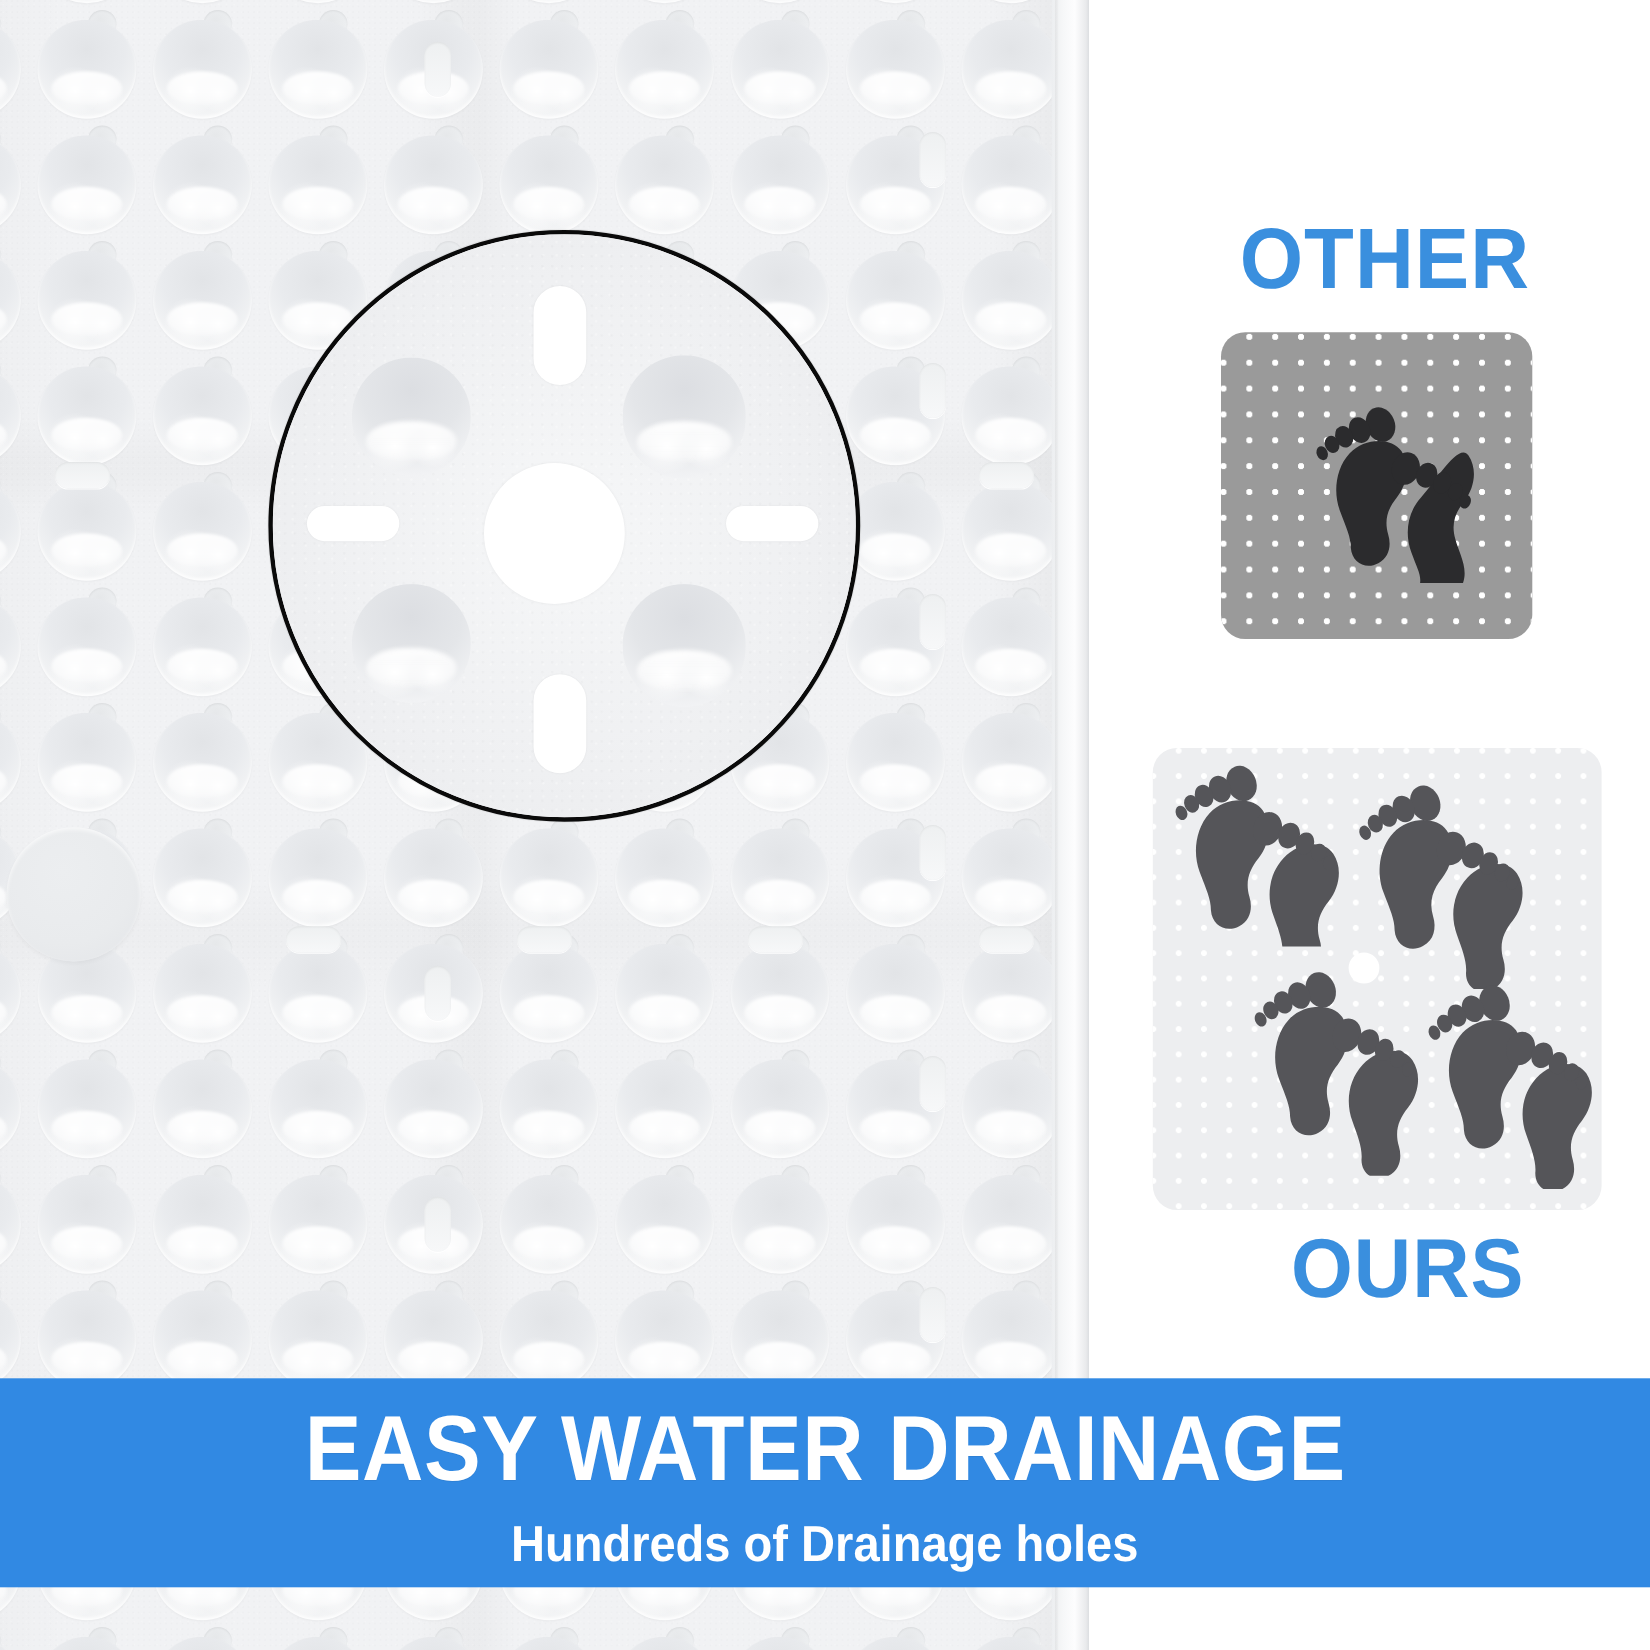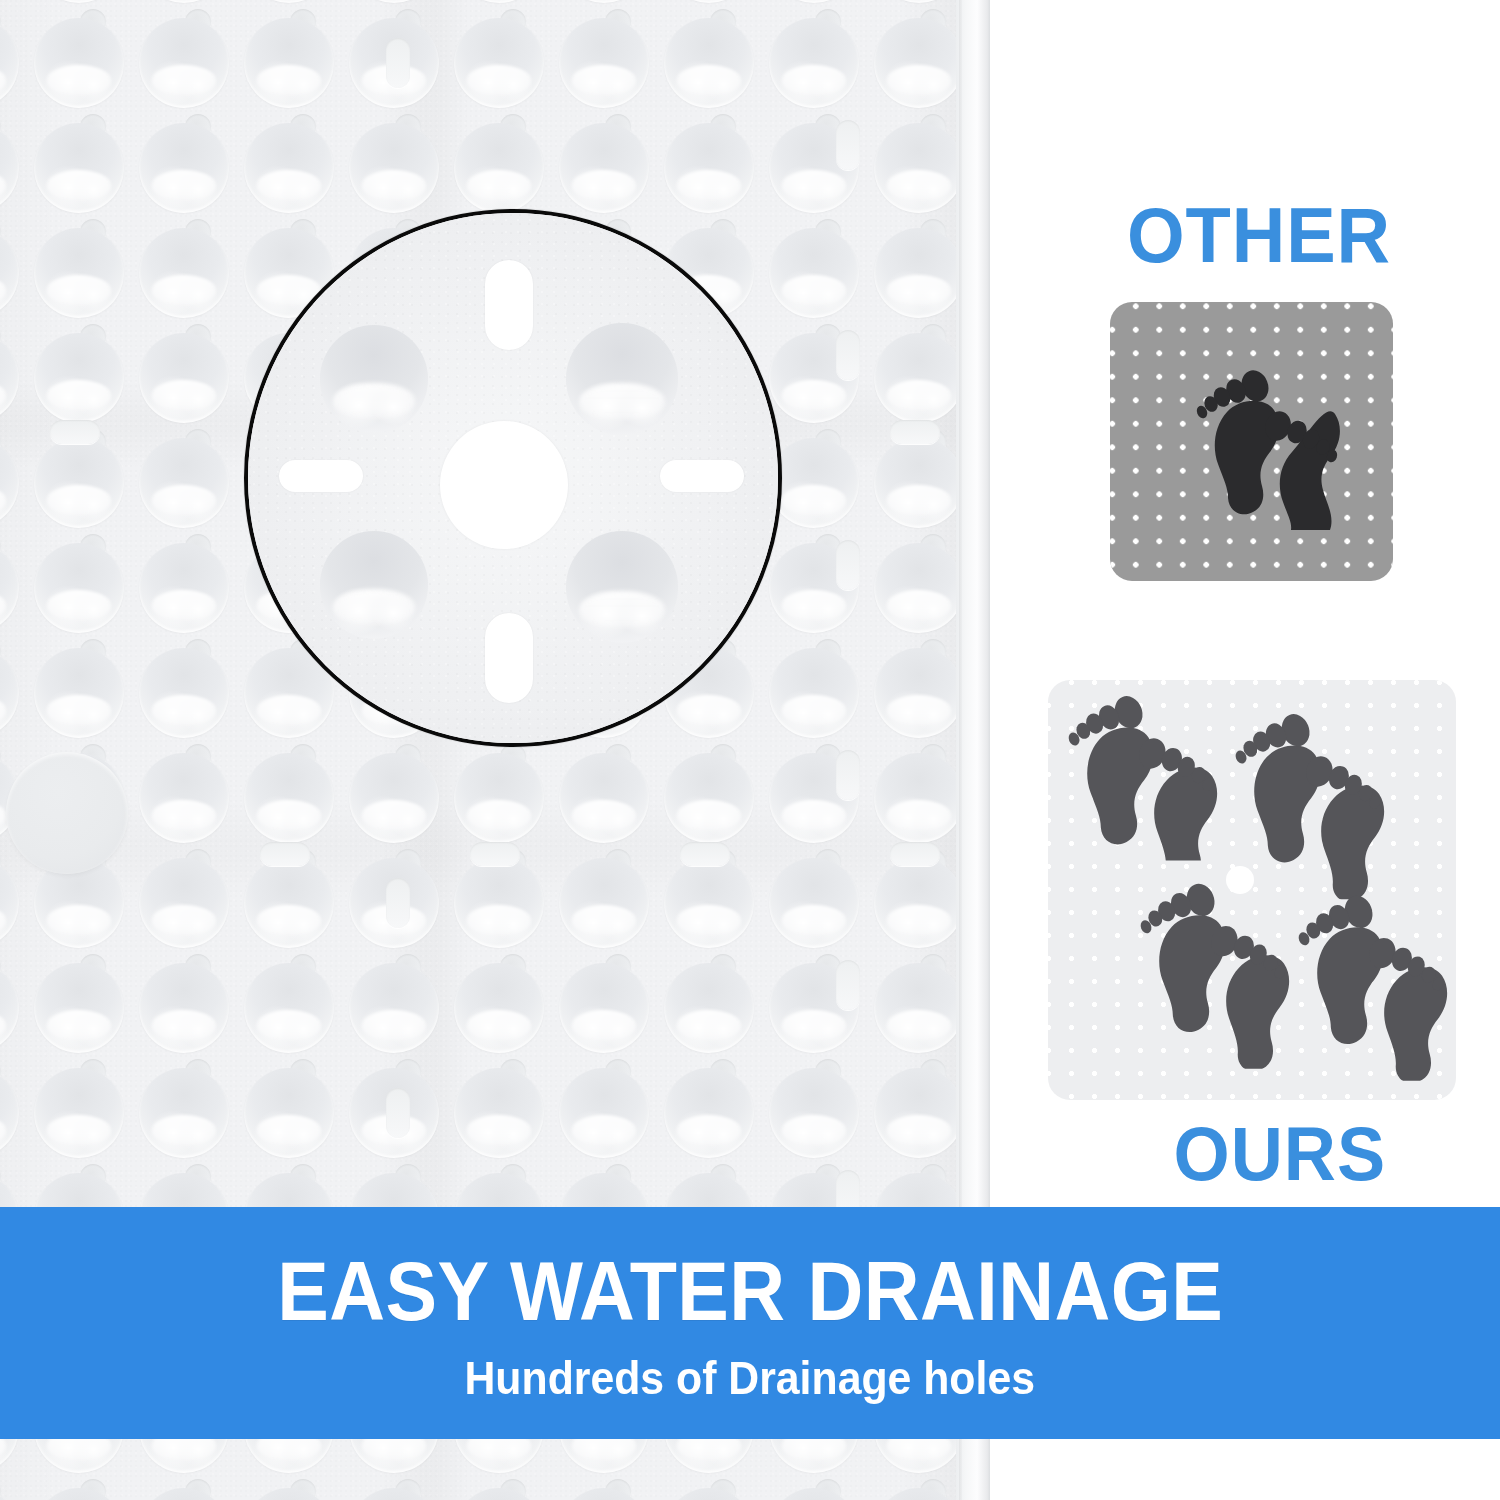--- a/index.html
+++ b/index.html
@@ -685,18 +685,18 @@
           <ellipse cx="119" cy="79" rx="8" ry="10" transform="rotate(20 119 79)"></ellipse>
           <ellipse cx="131" cy="87" rx="6.5" ry="8" transform="rotate(20 131 87)"></ellipse>
           <ellipse cx="140" cy="96" rx="5" ry="6.5" transform="rotate(20 140 96)"></ellipse>
         </g>
       </svg>
     </div>
   </div>
 
   <div class="cmp-label" style="left:1168px;top:1116px;font-size:76px;color:#3A8FDE;transform:scaleX(.95);">OURS</div>
 
-  <div class="banner" id="banner" style="top:1207px;height:232px;background:#3189E3;">
+  <div class="banner" id="banner" style="top:1253px;height:190px;background:#3189E3;">
     <div class="banner-title" style="font-size:84px;margin-top:4px;">EASY WATER DRAINAGE</div>
     <div class="banner-sub" style="font-size:46px;margin-top:22px;">Hundreds of Drainage holes</div>
   </div>
 
 </div>
 
 </body></html>

